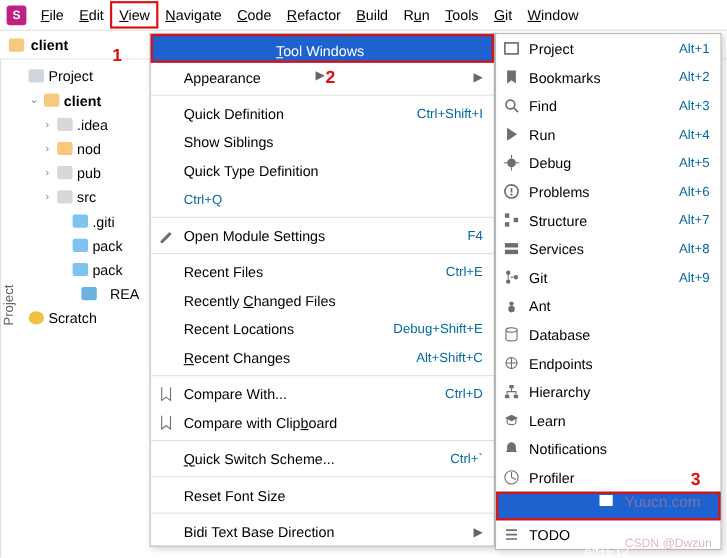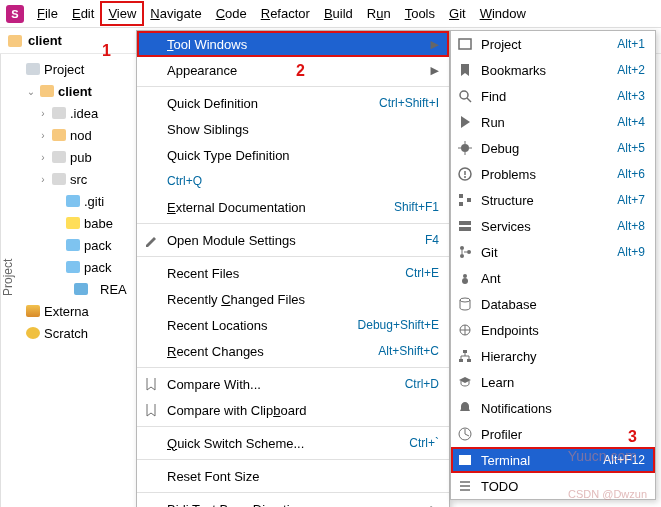--- a/index.html
+++ b/index.html
@@ -27,21 +27,21 @@
 .ico.sc { background:#f0c040; border-radius:50%; }
 .bold { font-weight:600; }
 .menu { position:absolute; background:#fff; border:1px solid #b8b8b8; box-shadow:2px 2px 6px rgba(0,0,0,.18); }
 .menu .row { display:flex; align-items:center; height:26px; padding:0 10px 0 6px; gap:8px; cursor:default; white-space:nowrap;}
 .menu .row .lbl { flex:1; }
 .menu .row .lbl u { text-decoration: underline; }
 .menu .row .sc { color:#0369a1; font-size:12px; }
 .menu .row .ar { color:#666; font-size:11px; }
 .menu .row .mi { width:16px; height:16px; display:flex; align-items:center; justify-content:center; }
 .menu .sep { height:1px; background:#e0e0e0; margin:3px 0; }
-.menu .row.hl { background:#1e62d0; color:#fff; }
+.menu .row.hl { background:#1e62d0; color:#fff;flex-direction:column; }
 .menu .row.hl .sc { color:#ffffff; }
 .menu .row.boxed { outline:2px solid #d11; outline-offset:-2px; }
 .vmenu { top:30px; left:136px; width:314px; }
 .twmenu { top:30px; left:450px; width:206px; }
 .annot { position:absolute; color:#d11; font-weight:bold; font-size:16px; pointer-events:none; }
 .wm { position:absolute; color:rgba(200,130,130,.55); font-size:14px; pointer-events:none; }
 svg { display:block; }
 </style>
 </head>
 <body>
@@ -101,44 +101,35 @@
           <span class="ico fld"></span>
           <span>src</span>
         </div>
         <div class="srow" style="padding-left: 28px;">
           <span class="tw"></span>
           <span class="ico json"></span>
           <span>.giti</span>
         </div>
         <div class="srow" style="padding-left: 28px;">
           <span class="tw"></span>
-          <span class="ico js"></span>
-          <span>babe</span>
+          <span class="ico json"></span>
+          <span>pack</span>
         </div>
         <div class="srow" style="padding-left: 28px;">
           <span class="tw"></span>
           <span class="ico json"></span>
           <span>pack</span>
         </div>
-        <div class="srow" style="padding-left: 28px;">
-          <span class="tw"></span>
-          <span class="ico json"></span>
-          <span>pack</span>
-        </div>
         <div class="srow" style="padding-left: 28px; gap: 12px;">
           <span class="tw"></span>
           <span class="ico md"></span>
           <span>REA</span>
         </div>
       </div>
     <div class="srow">
-      <span class="ico lib"></span>
-      <span>Externa</span>
-    </div>
-    <div class="srow">
       <span class="ico sc"></span>
       <span>Scratch</span>
     </div>
   </div>
 </div>
 
 <div class="menu vmenu" id="vmenu">
     <div class="row hl boxed">
       <span class="mi"></span>
       <span class="lbl"><u>T</u>ool Windows</span>
@@ -159,25 +150,20 @@
       <span class="mi"></span>
       <span class="lbl">Show Siblings</span>
     </div>
     <div class="row">
       <span class="mi"></span>
       <span class="lbl">Quick Type Definition</span>
     </div>
     <div class="row">
       <span class="mi"></span>
       <span class="sc">Ctrl+Q</span>
-    </div>
-    <div class="row">
-      <span class="mi"></span>
-      <span class="lbl"><u>E</u>xternal Documentation</span>
-      <span class="sc">Shift+F1</span>
     </div>
     <div class="sep"></div>
     <div class="row">
       <span class="mi">
         <svg width="16" height="16">
           <path d="M3 13l8-8 2 2-8 8H3z" fill="#6e6e6e"></path>
         </svg>
       </span>
       <span class="lbl">Open Module Settings</span>
       <span class="sc">F4</span>

